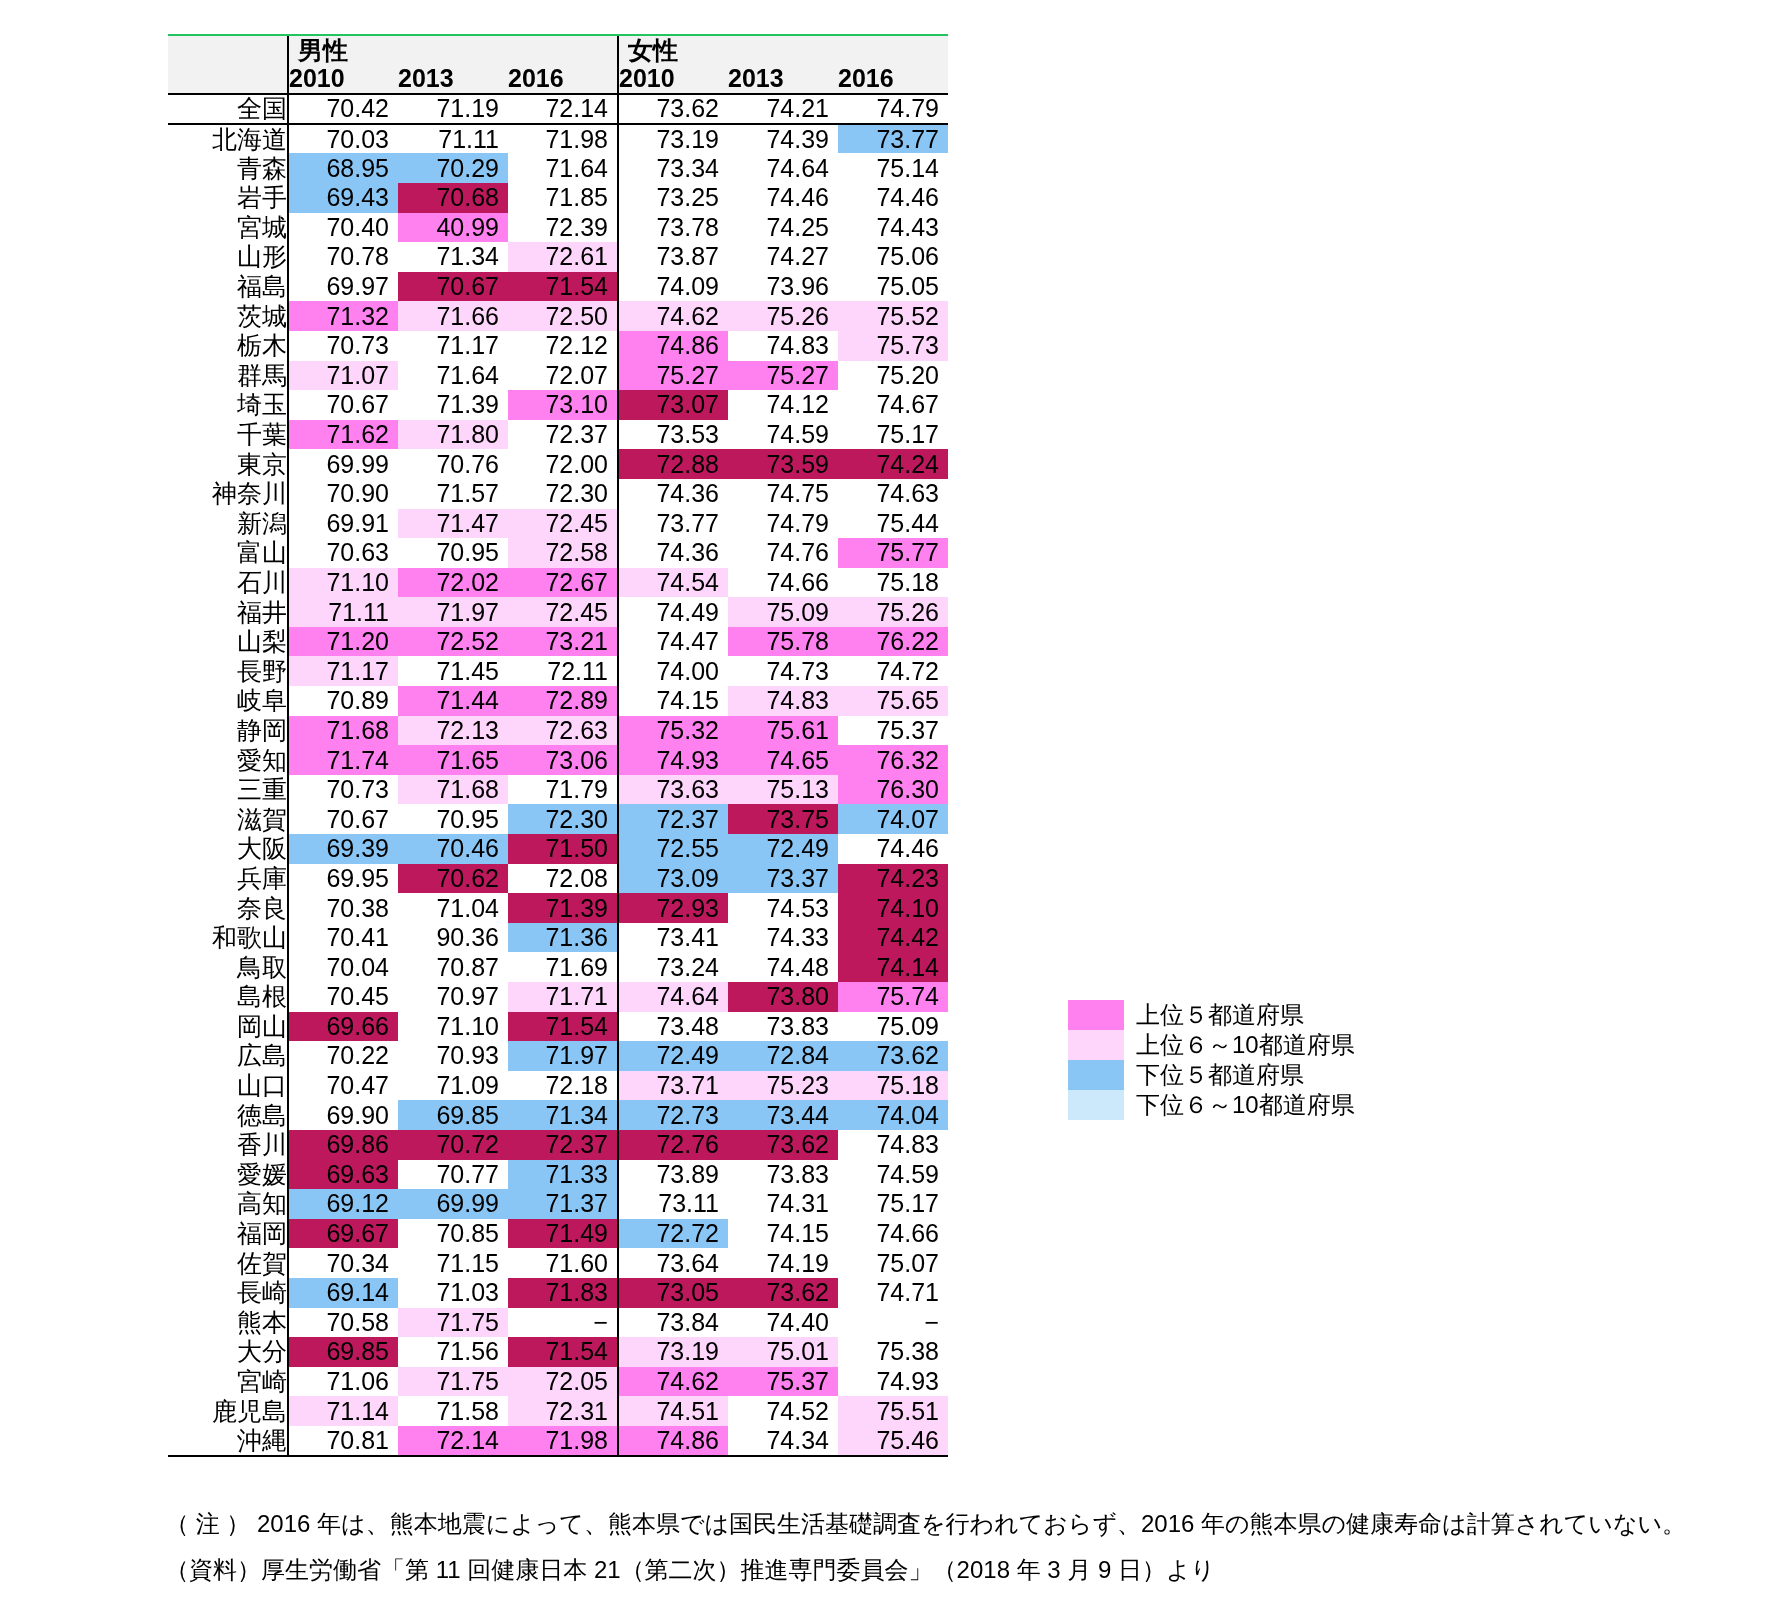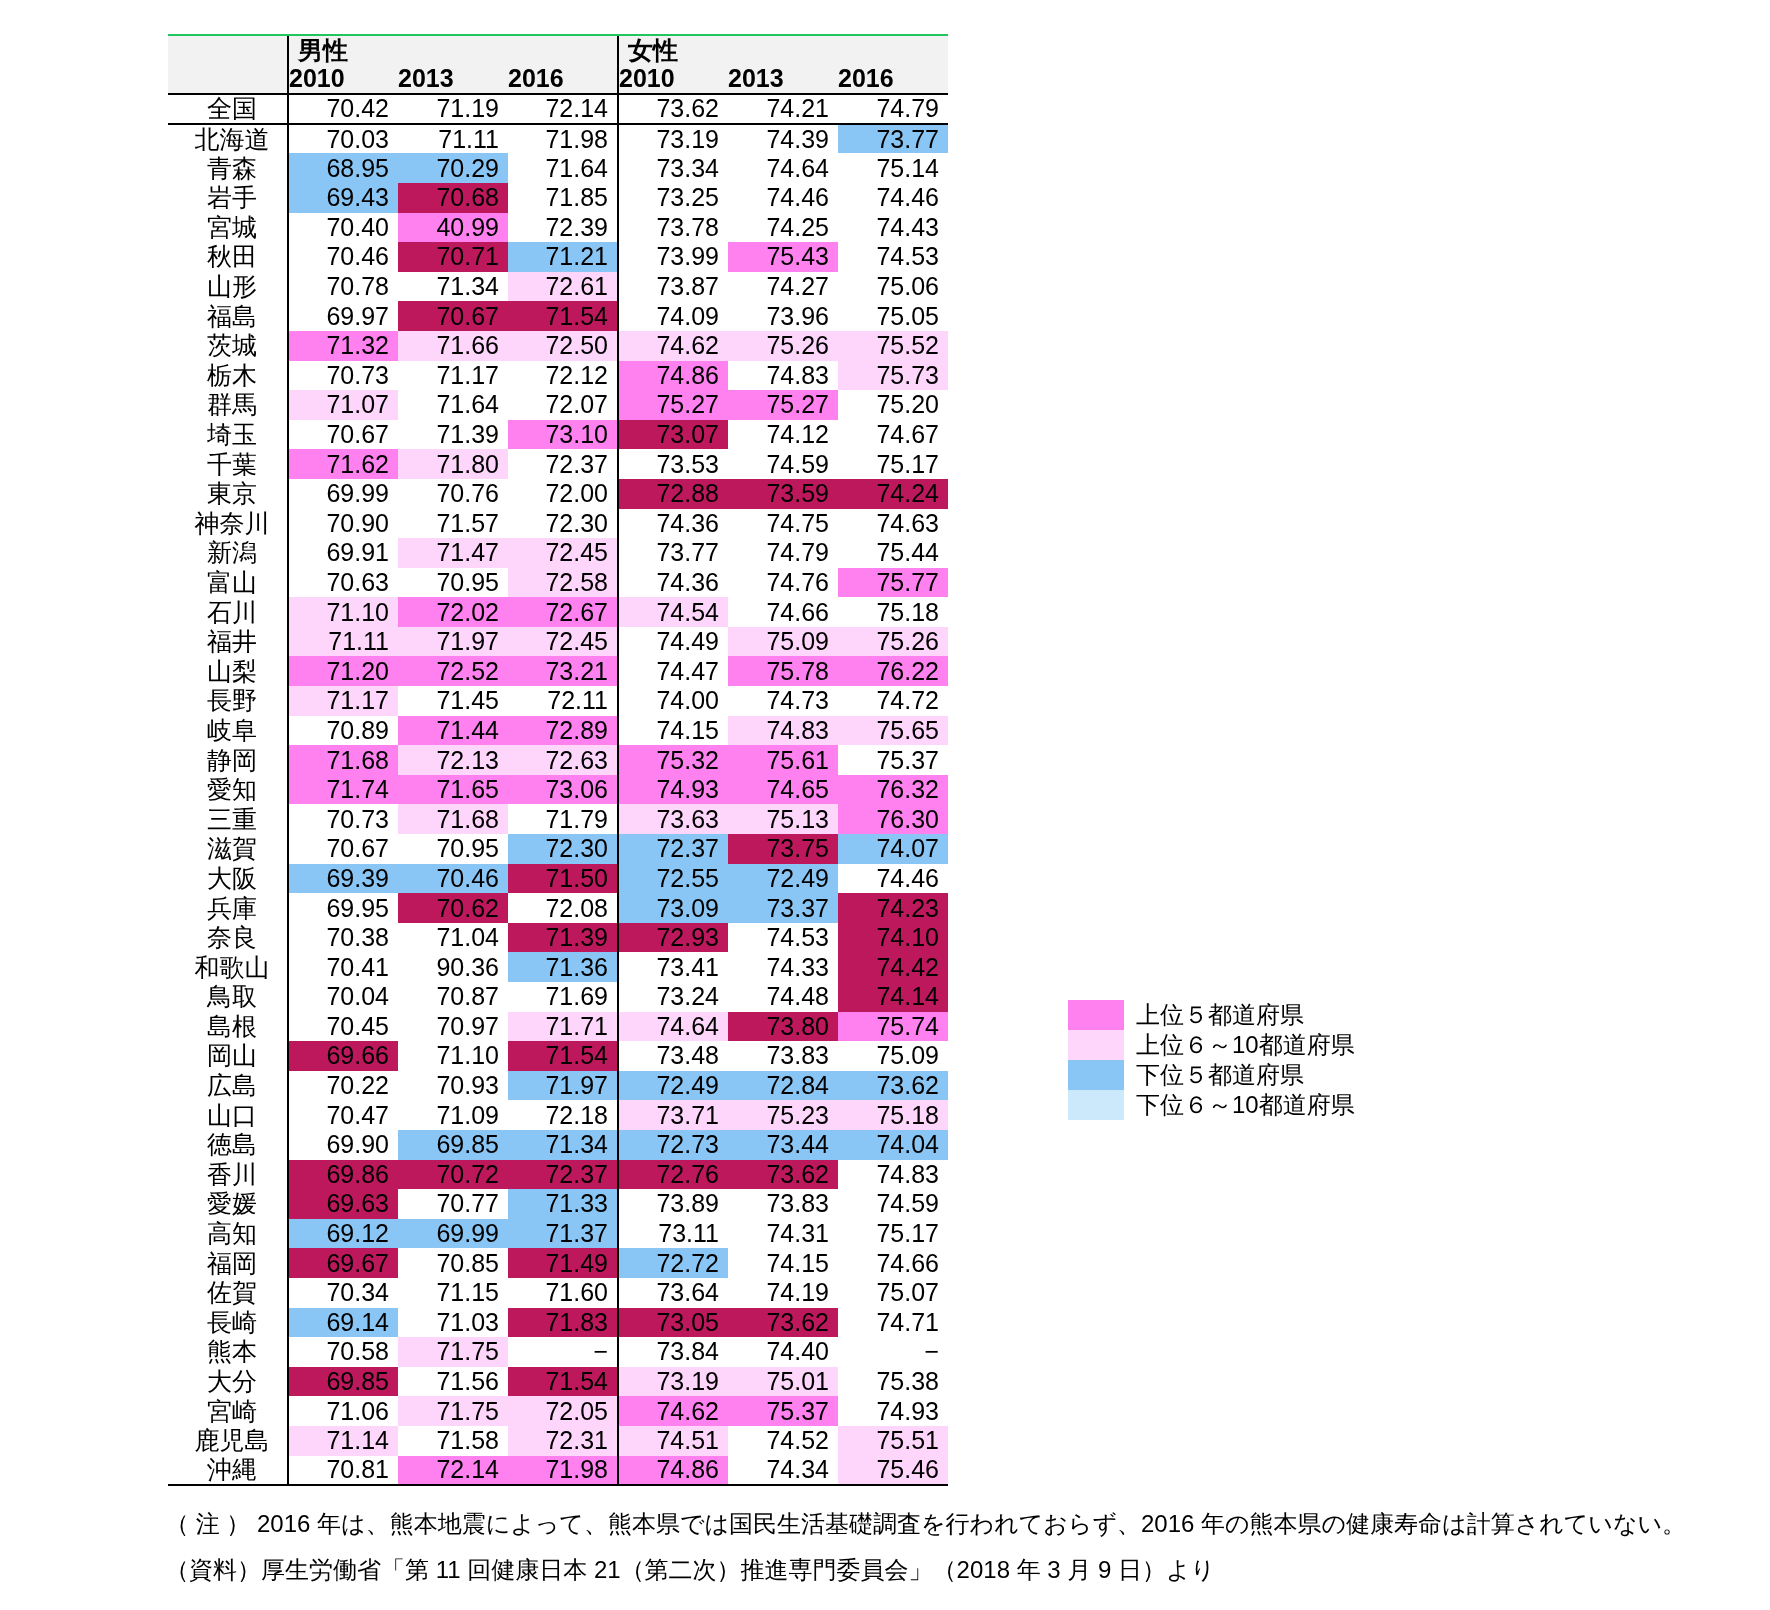--- a/index.html
+++ b/index.html
@@ -48,21 +48,21 @@
   .yr{
     text-align:left;
     padding-right:9px !important;
     font-size:25px;
     background:#f2f2f2;
   }
   .yr.sepL{border-left:2px solid #000;}
 
   
   .pref{
-    text-align:center;
+    text-align:right;
     padding-left:9px !important;
     font-size:25px;
     white-space:nowrap;
   }
   td.v{
     text-align:right;
     padding-right:9px !important;
     font-size:25px;
     white-space:nowrap;
   }
@@ -185,29 +185,20 @@
           <tr>
             <td class="pref">宮城</td>
             <td class="v sepL">70.40</td>
             <td class="v hi-top5">40.99</td>
             <td class="v">72.39</td>
             <td class="v sepL">73.78</td>
             <td class="v">74.25</td>
             <td class="v">74.43</td>
           </tr>
           <tr>
-            <td class="pref">秋田</td>
-            <td class="v sepL">70.46</td>
-            <td class="v hi-bot10">70.71</td>
-            <td class="v hi-bot5">71.21</td>
-            <td class="v sepL">73.99</td>
-            <td class="v hi-top5">75.43</td>
-            <td class="v">74.53</td>
-          </tr>
-          <tr>
             <td class="pref">山形</td>
             <td class="v sepL">70.78</td>
             <td class="v">71.34</td>
             <td class="v hi-top10">72.61</td>
             <td class="v sepL">73.87</td>
             <td class="v">74.27</td>
             <td class="v">75.06</td>
           </tr>
           <tr>
             <td class="pref">福島</td>

